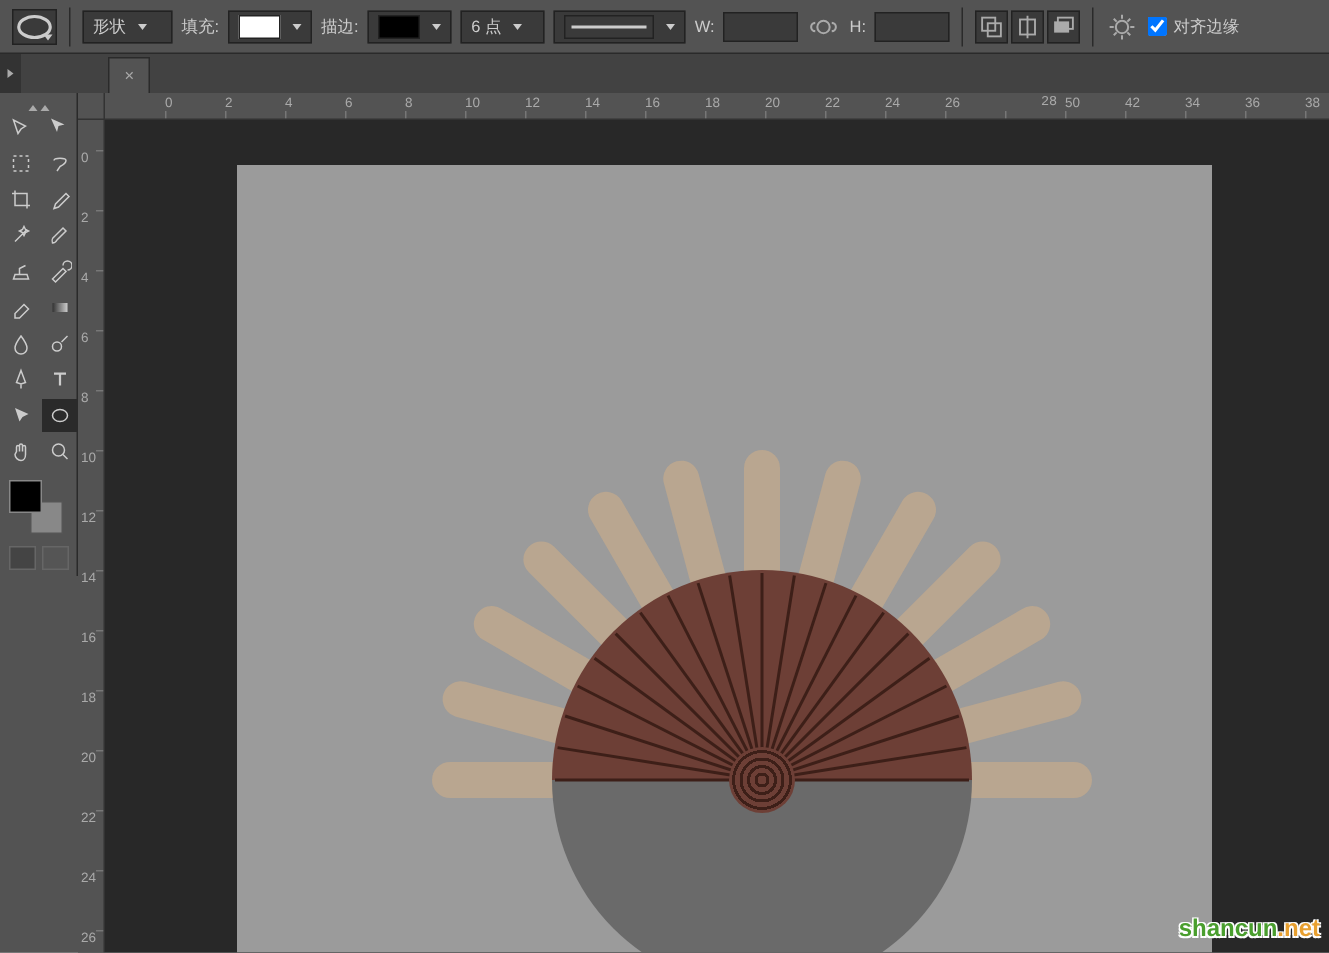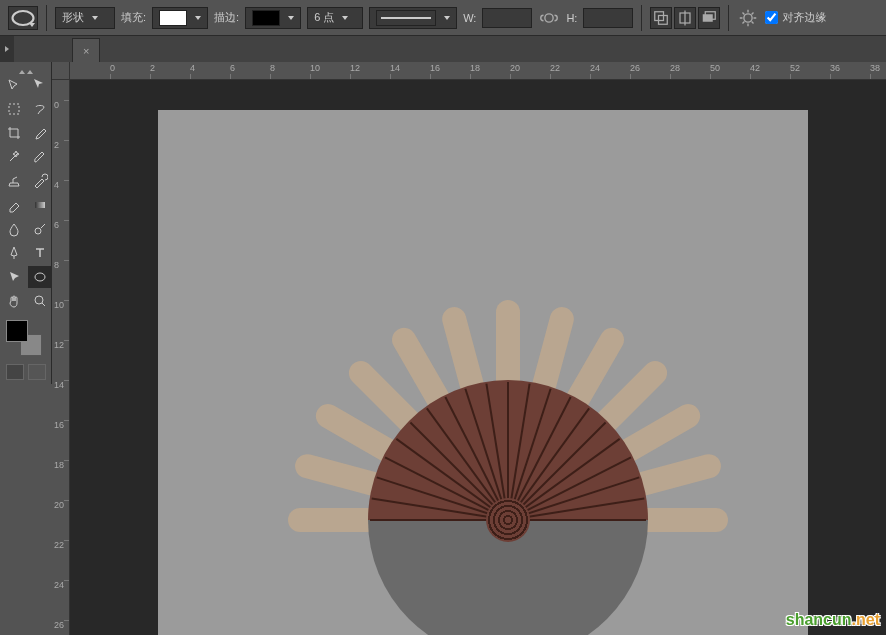--- a/index.html
+++ b/index.html
@@ -301,27 +301,27 @@
       <div class="ruler-mark" style="left: 400px;">18</div>
       <div class="ruler-tick-h" style="left: 400px;"></div>
       <div class="ruler-mark" style="left: 440px;">20</div>
       <div class="ruler-tick-h" style="left: 440px;"></div>
       <div class="ruler-mark" style="left: 480px;">22</div>
       <div class="ruler-tick-h" style="left: 480px;"></div>
       <div class="ruler-mark" style="left: 520px;">24</div>
       <div class="ruler-tick-h" style="left: 520px;"></div>
       <div class="ruler-mark" style="left: 560px;">26</div>
       <div class="ruler-tick-h" style="left: 560px;"></div>
-      <div class="ruler-mark" style="left: 600px;">28</div>
+      <div class="ruler-mark" style="left: 624px; font-family: Liberation Mono, monospace;">28</div>
       <div class="ruler-tick-h" style="left: 600px;"></div>
       <div class="ruler-mark" style="left: 640px;">50</div>
       <div class="ruler-tick-h" style="left: 640px;"></div>
       <div class="ruler-mark" style="left: 680px;">42</div>
       <div class="ruler-tick-h" style="left: 680px;"></div>
-      <div class="ruler-mark" style="left: 720px;">52</div>
+      <div class="ruler-mark" style="left: 720px;">34</div>
       <div class="ruler-tick-h" style="left: 720px;"></div>
       <div class="ruler-mark" style="left: 760px;">36</div>
       <div class="ruler-tick-h" style="left: 760px;"></div>
       <div class="ruler-mark" style="left: 800px;">38</div>
       <div class="ruler-tick-h" style="left: 800px;"></div>
     </div>
   <div class="ruler-v" id="rulerV">
       <div class="ruler-mark" style="top: 20px;">0</div>
       <div class="ruler-tick-v" style="top: 20px;"></div>
       <div class="ruler-mark" style="top: 60px;">2</div>

